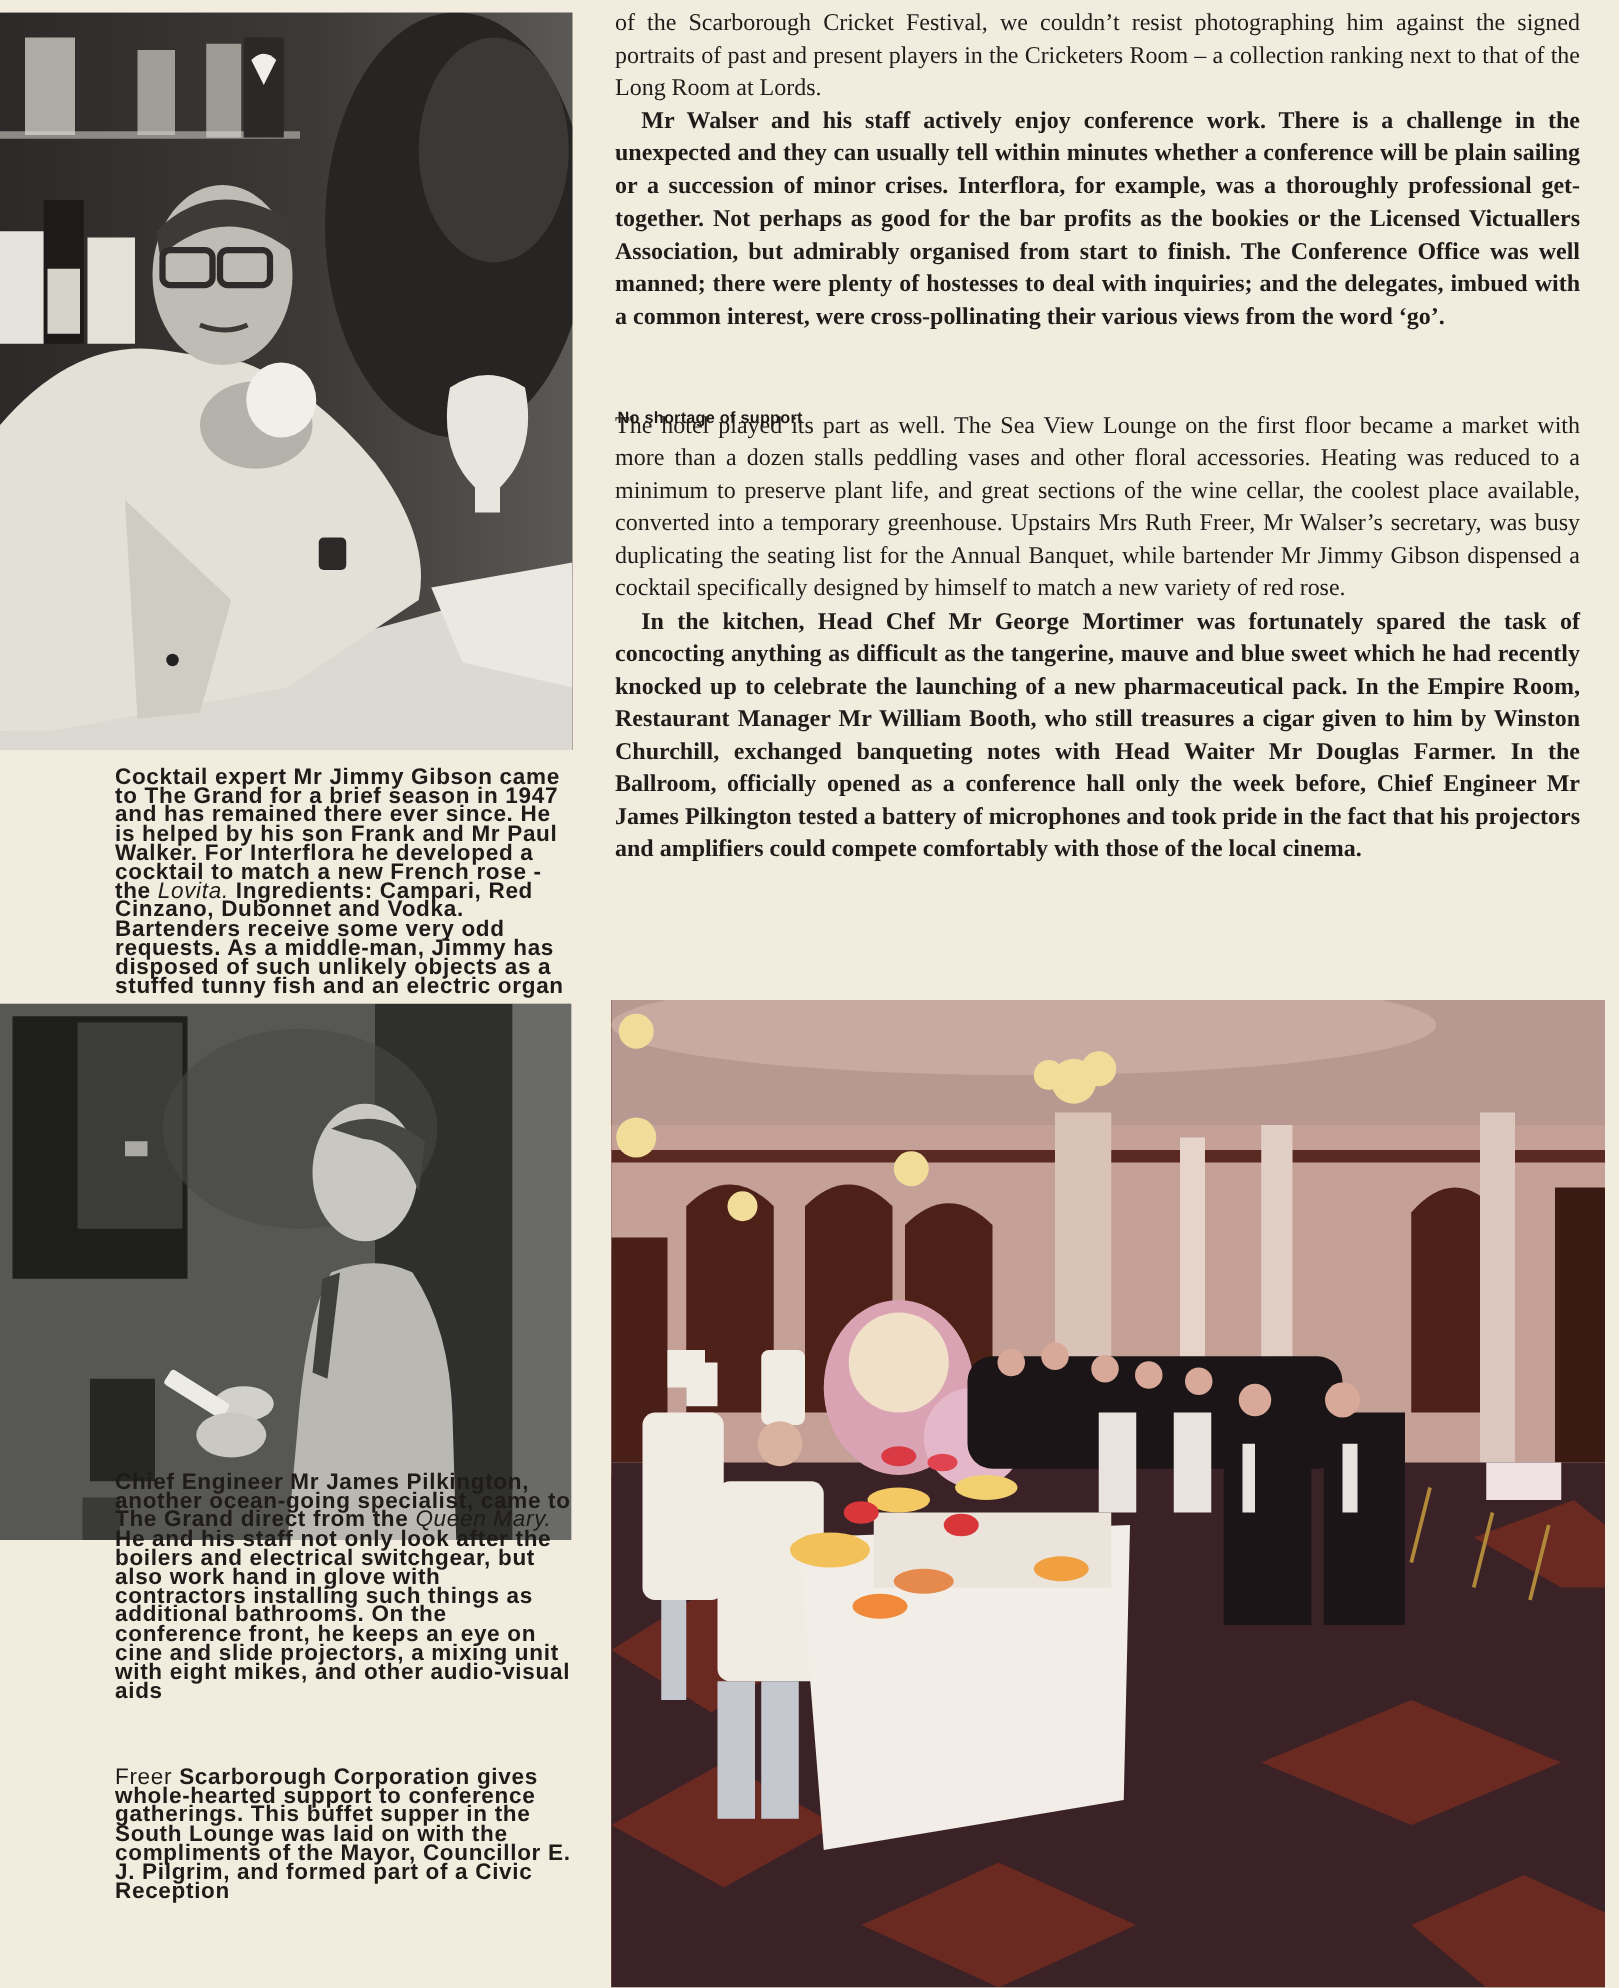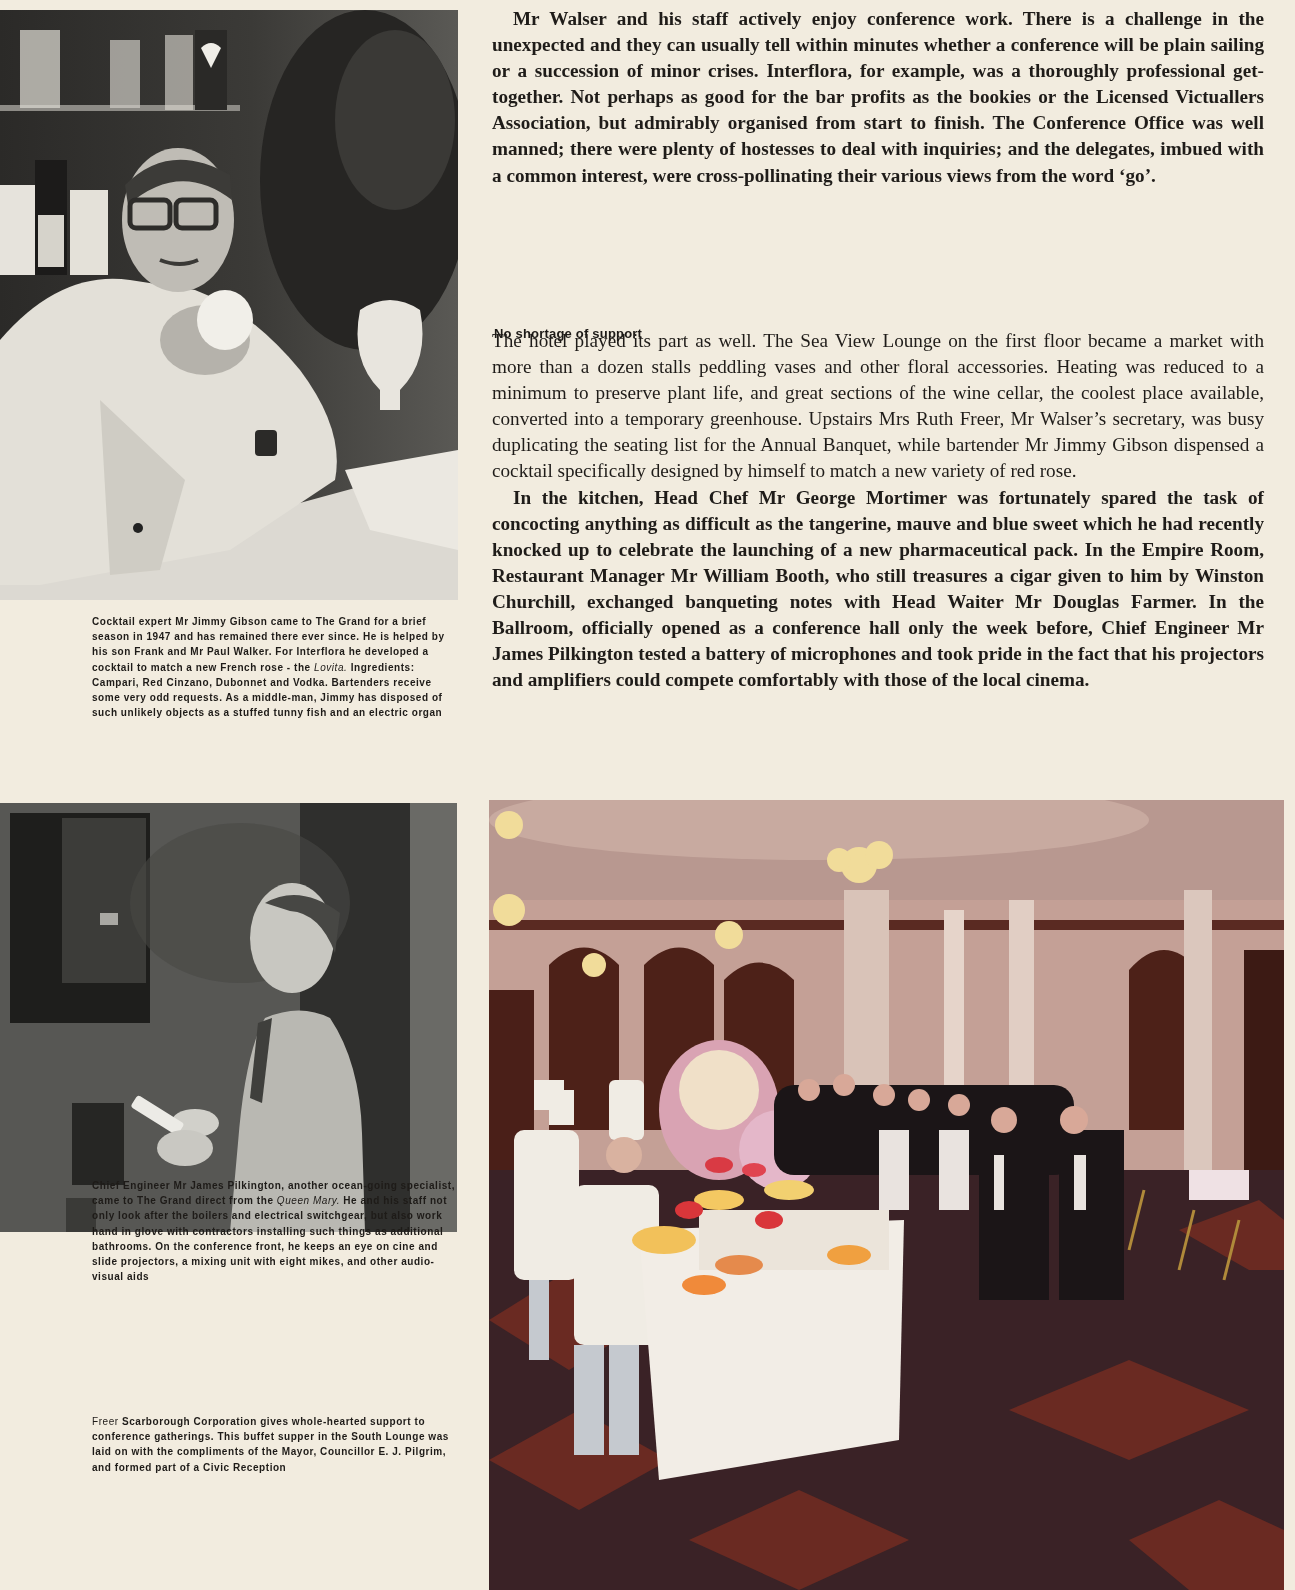--- a/index.html
+++ b/index.html
@@ -18,21 +18,21 @@
   #photo-bartender { left: 0; top: 10px; width: 458px; height: 590px; background: #6e6c68; }
   #photo-engineer  { left: 0; top: 803px; width: 457px; height: 429px; background: #4a4a47; }
   #photo-buffet    { left: 489px; top: 800px; width: 795px; height: 790px; background: #4b2b25; }
 
   
   .caption {
     position: absolute;
     left: 92px; width: 365px;
     font-family: "Liberation Sans", sans-serif;
     font-weight: bold;
-    font-size: 10px;
+    font-size: 18px;
     line-height: 15.2px;
     color: #1e1b18;
     letter-spacing: 0.55px;
   }
   .caption .it { font-style: italic; font-weight: normal; }
   .caption .lead { font-weight: normal; }
   #caption-bartender { top: 614px; }
   #caption-engineer  { top: 1178px; }
   #caption-buffet    { top: 1414px; }
 
@@ -142,20 +142,21 @@
 
 <div class="caption" id="caption-engineer">
   <span>Chief Engineer Mr James Pilkington, another ocean-going specialist, came to The Grand direct from the </span><span class="it">Queen Mary.</span><span> He and his staff not only look after the boilers and electrical switchgear, but also work hand in glove with contractors installing such things as additional bathrooms. On the conference front, he keeps an eye on cine and slide projectors, a mixing unit with eight mikes, and other audio-visual aids</span>
 </div>
 
 <div class="caption" id="caption-buffet">
   <span class="lead">Freer</span><span> Scarborough Corporation gives whole-hearted support to conference gatherings. This buffet supper in the South Lounge was laid on with the compliments of the Mayor, Councillor E. J. Pilgrim, and formed part of a Civic Reception</span>
 </div>
 
 <div class="article" id="article-top">
+  <p>of the Scarborough Cricket Festival, we couldn’t resist photographing him against the signed portraits of past and present players in the Cricketers Room – a collection ranking next to that of the Long Room at Lords.</p>
   <p class="ind">Mr Walser and his staff actively enjoy conference work. There is a challenge in the unexpected and they can usually tell within minutes whether a conference will be plain sailing or a succession of minor crises. Interflora, for example, was a thoroughly professional get-together. Not perhaps as good for the bar profits as the bookies or the Licensed Victuallers Association, but admirably organised from start to finish. The Conference Office was well manned; there were plenty of hostesses to deal with inquiries; and the delegates, imbued with a common interest, were cross-pollinating their various views from the word ‘go’.</p>
 </div>
 
 <div id="section-heading">No shortage of support</div>
 
 <div class="article" id="article-bottom">
   <p>The hotel played its part as well. The Sea View Lounge on the first floor became a market with more than a dozen stalls peddling vases and other floral accessories. Heating was reduced to a minimum to preserve plant life, and great sections of the wine cellar, the coolest place available, converted into a temporary greenhouse. Upstairs Mrs Ruth Freer, Mr Walser’s secretary, was busy duplicating the seating list for the Annual Banquet, while bartender Mr Jimmy Gibson dispensed a cocktail specifically designed by himself to match a new variety of red rose.</p>
   <p class="ind">In the kitchen, Head Chef Mr George Mortimer was fortunately spared the task of concocting anything as difficult as the tangerine, mauve and blue sweet which he had recently knocked up to celebrate the launching of a new pharmaceutical pack. In the Empire Room, Restaurant Manager Mr William Booth, who still treasures a cigar given to him by Winston Churchill, exchanged banqueting notes with Head Waiter Mr Douglas Farmer. In the Ballroom, officially opened as a conference hall only the week before, Chief Engineer Mr James Pilkington tested a battery of microphones and took pride in the fact that his projectors and amplifiers could compete comfortably with those of the local cinema.</p>
 </div>
 

